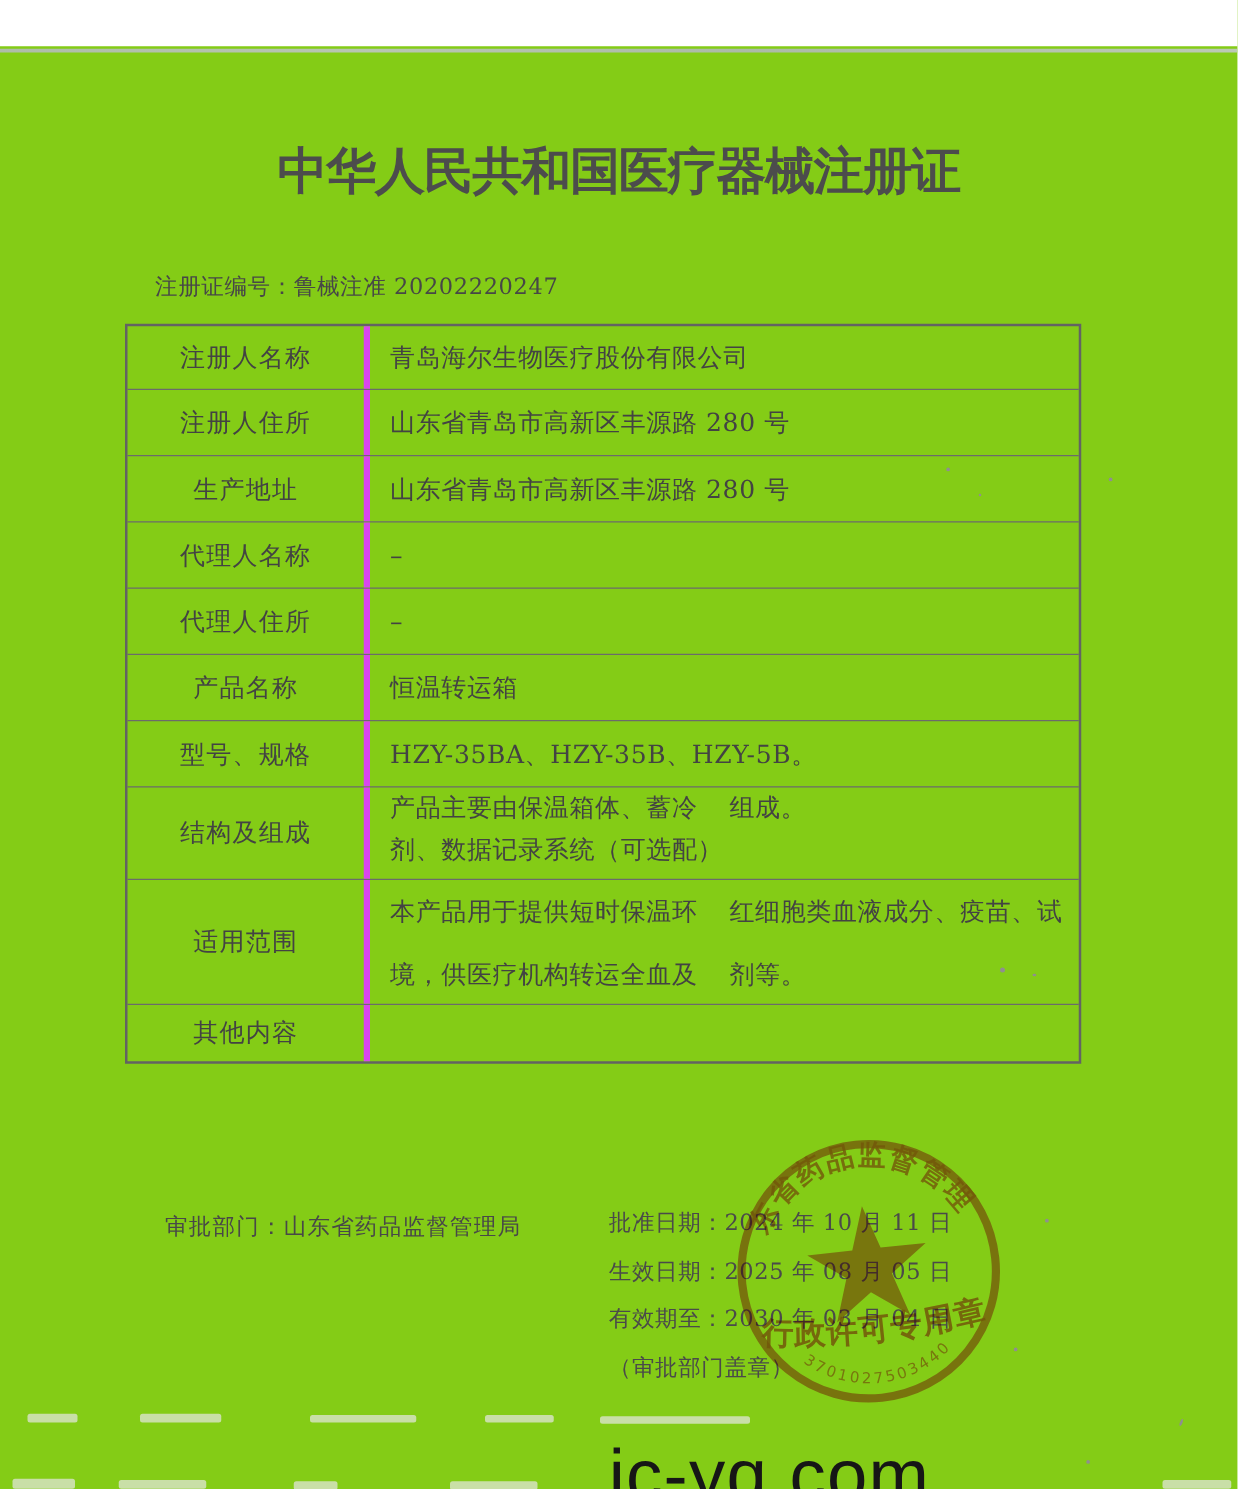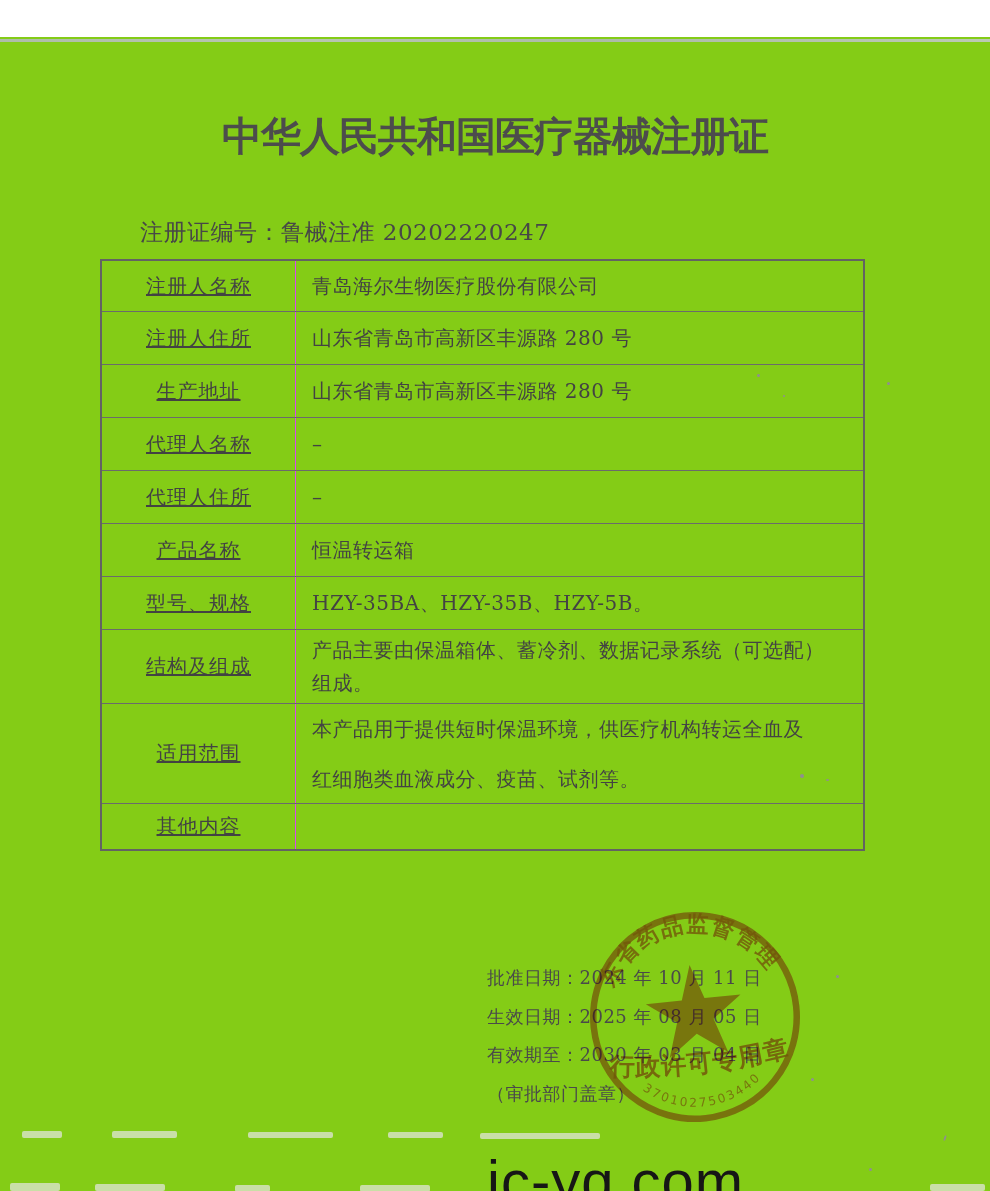--- a/index.html
+++ b/index.html
@@ -18,46 +18,45 @@
     background:linear-gradient(90deg,#b6bac3 0%,#c2c5cd 30%,#b3b7c1 60%,#c6c9d0 100%);
     opacity:.85;
   }
   .title{
     position:absolute;left:0;top:72px;width:100%;
     margin:0;text-align:center;
     font-size:40px;font-weight:bold;color:#4c4c4c;
     letter-spacing:-1px;
   }
   .reg-line{
-    position:absolute;left:140px;top:180px;
-    font-size:23px;color:#474747;letter-spacing:.5px;text-align:right;
+    position:absolute;left:124px;top:180px;
+    font-size:18px;color:#474747;letter-spacing:.5px;text-align:right;
   }
   
   .cert-table{
     position:absolute;left:100px;top:222px;width:765px;
     border:2px solid #636363;
     box-sizing:border-box;
     background:transparent;
   }
   .row{display:flex;box-sizing:border-box;border-top:1px solid #6b6b6b;}
   .row:first-child{border-top:none;}
   .cell{box-sizing:border-box;font-size:20px;color:#434343;}
   .label{
     width:194px;flex:0 0 194px;
-    border-right:1px solid #d946ef;
+    border-right:5px solid #d946ef;
     display:flex;align-items:center;justify-content:center;
     letter-spacing:1px;
-    text-decoration:underline;
   }
   .value{
     flex:1;display:flex;align-items:center;
     padding-left:16px;padding-right:8px;
     letter-spacing:.5px;
   }
-  .value.multi{flex-direction:column;align-items:flex-start;justify-content:center;}
+  .value.multi{flex-direction:row;align-items:flex-start;justify-content:center;}
   .vline{width:100%;}
   .lh-tight .vline{line-height:33px;}
   .lh-wide .vline{line-height:50px;}
   
   .dept-line{
     position:absolute;left:132px;top:932px;
     font-size:18px;color:#484848;letter-spacing:1px;
   }
   .dates{
     position:absolute;left:487px;top:929px;
@@ -157,20 +156,21 @@
 
 
     <div class="row" style="height:46px">
       <div class="cell label">其他内容</div>
       <div class="cell value"></div>
     </div>
 
 
   </div>
 
+  <div class="dept-line">审批部门：山东省药品监督管理局</div>
 
   <div class="dates">
     <div>批准日期：2024 年 10 月 11 日</div>
     <div>生效日期：2025 年 08 月 05 日</div>
     <div>有效期至：2030 年 03 月 04 日</div>
     <div>（审批部门盖章）</div>
   </div>
 
   <div class="stamp">
     <svg viewBox="0 0 240 240">

